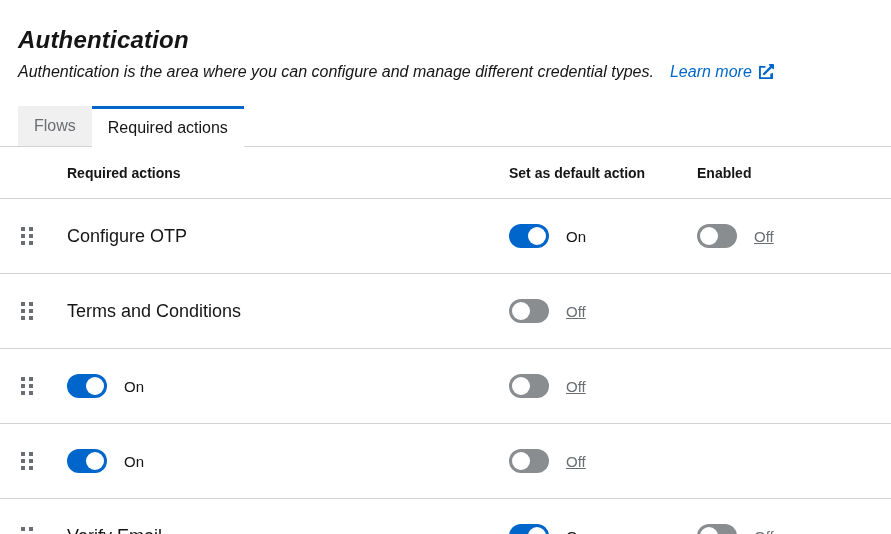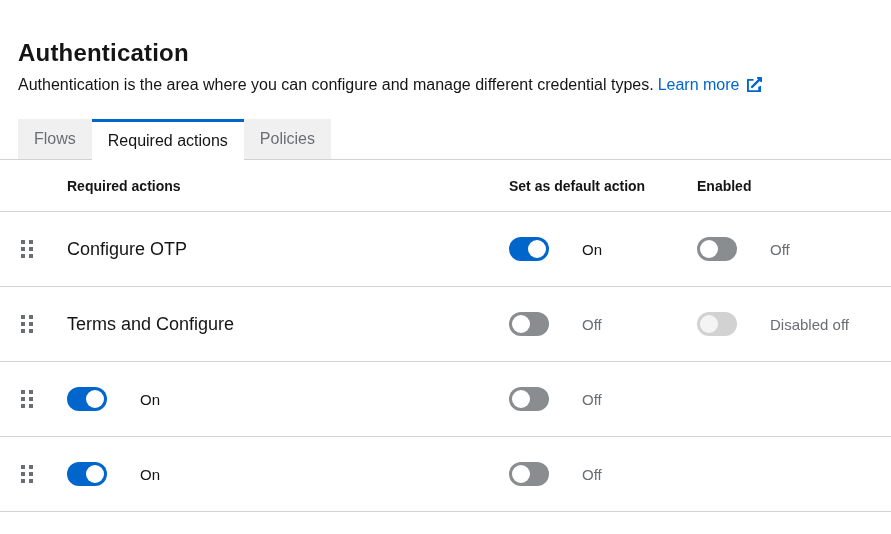--- a/index.html
+++ b/index.html
@@ -8,64 +8,63 @@
     --toggle-off:#8A8D90;
     --toggle-disabled:#D2D2D2;
     --border:#D2D2D2;
     --tab-inactive-bg:#F0F0F0;
     --text-primary:#151515;
     --text-secondary:#6A6E73;
   }
   *{box-sizing:border-box;margin:0;padding:0;}
   html,body{width:891px;height:534px;overflow:hidden;background:#fff;
     font-family:"Liberation Sans","DejaVu Sans",sans-serif;color:var(--text-primary);}
-  .header{padding:40px 24px 0 18px;}
+  .header{padding:27px 24px 0 18px;font-style:italic;}
   .page-title{font-size:24px;font-weight:600;line-height:1.1;letter-spacing:.2px;}
   .subtitle-line{margin-top:9px;font-size:16px;line-height:1.25;}
-  .learn-more{color:var(--accent-blue);text-decoration:none;margin-left:4px;white-space:nowrap;}
+  .learn-more{color:var(--accent-blue);text-decoration:none;margin-left:16px;white-space:nowrap;}
   .ext-icon{display:inline-block;vertical-align:-2px;margin-left:7px;}
   
   .tabbar{margin-top:22px;border-bottom:1px solid var(--border);display:flex;padding-left:18px;}
   .tab{height:40px;display:flex;align-items:center;padding:8px 16px;font-size:16px;
     background:var(--tab-inactive-bg);color:var(--text-secondary);cursor:pointer;}
   .tab.active{background:#fff;color:var(--text-primary);border-top:3px solid var(--accent-blue);
     height:41px;margin-bottom:-1px;}
   
   .grid-row{display:grid;grid-template-columns:67px 442px 188px 1fr;align-items:center;}
   .thead{height:52px;border-bottom:1px solid var(--border);font-size:14px;font-weight:700;}
   .row{height:75px;border-bottom:1px solid var(--border);font-size:15px;}
   .grip-cell{padding-left:21px;display:flex;align-items:center;}
   .grip{display:inline-flex;cursor:grab;}
   .name-cell{font-size:18px;}
   .toggle-cell{display:flex;align-items:center;}
   .switch{width:40px;height:24px;border-radius:12px;position:relative;display:inline-block;flex:none;cursor:pointer;}
   .switch .knob{position:absolute;top:3px;width:18px;height:18px;border-radius:50%;background:#fff;}
   .switch.on{background:var(--toggle-on);}   .switch.on .knob{right:3px;}
   .switch.off{background:var(--toggle-off);} .switch.off .knob{left:3px;}
   .switch.disabled{background:var(--toggle-disabled);cursor:default;} .switch.disabled .knob{left:3px;background:#F4F4F4;}
-  .switch-label{margin-left:33px;font-size:15px;}
+  .switch-label{margin-left:17px;font-size:15px;}
   .lab-on{color:var(--text-primary);}
-  .lab-off,.lab-disabled{color:var(--text-secondary);}
+  .lab-off,.lab-disabled{color:var(--text-secondary);text-decoration:underline;}
 </style>
 </head>
 <body>
 
 <div class="header">
   <h1 class="page-title">Authentication</h1>
   <div class="subtitle-line"><span>Authentication is the area where you can configure and manage different credential types.</span><a class="learn-more" href="#"><span>Learn more</span><span class="ext-icon">
         <svg width="15" height="15" viewBox="0 0 512 512" fill="#0066CC" aria-hidden="true">
           <path d="M432,320H400a16,16,0,0,0-16,16V448H64V128H208a16,16,0,0,0,16-16V80a16,16,0,0,0-16-16H48A48,48,0,0,0,0,96V480a48,48,0,0,0,48,48H432a48,48,0,0,0,48-48V336A16,16,0,0,0,432,320ZM488,0H360c-21.37,0-32.05,25.91-17,41l35.73,35.73L135,320.37a24,24,0,0,0,0,34L157.67,377a24,24,0,0,0,34,0L435.28,133.32,471,169c15,15,41,4.5,41-17V24A24,24,0,0,0,488,0Z"></path>
         </svg></span></a>
   </div>
 </div>
 
 <div class="tabbar">
     <div class="tab">Flows</div>
     <div class="tab active">Required actions</div>
-    <div class="tab">Policies</div>
   </div>
 
 <div>
   <div class="grid-row thead">
     <div></div>
     <div>Required actions</div>
     <div>Set as default action</div>
     <div>Enabled</div>
   </div>
   <div>
@@ -106,33 +105,27 @@
           <rect x="0" y="0" width="4" height="4"></rect>
               <rect x="8" y="0" width="4" height="4"></rect>
           <rect x="0" y="7" width="4" height="4"></rect>
               <rect x="8" y="7" width="4" height="4"></rect>
           <rect x="0" y="14" width="4" height="4"></rect>
               <rect x="8" y="14" width="4" height="4"></rect>
         </svg>
       </span>
     </div>
     <div class="name-cell">
-      <span class="bind-name">Terms and Configure</span>
+      <span class="bind-name">Terms and Conditions</span>
     </div>
     <div class="toggle-cell">
       <span class="switch off">
             <span class="knob"></span>
           </span>
       <span class="switch-label bind-enabled-label lab-off">Off</span>
-    </div>
-    <div class="toggle-cell">
-      <span class="switch disabled">
-            <span class="knob"></span>
-          </span>
-      <span class="switch-label bind-default-label lab-disabled">Disabled off</span>
     </div>
   </div>
 
   <div class="grid-row row">
     <div class="grip-cell">
       <span class="grip">
         <svg width="13" height="18" viewBox="0 0 13 18" fill="#6A6E73" aria-hidden="true">
           <rect x="0" y="0" width="4" height="4"></rect>
               <rect x="8" y="0" width="4" height="4"></rect>
           <rect x="0" y="7" width="4" height="4"></rect>

